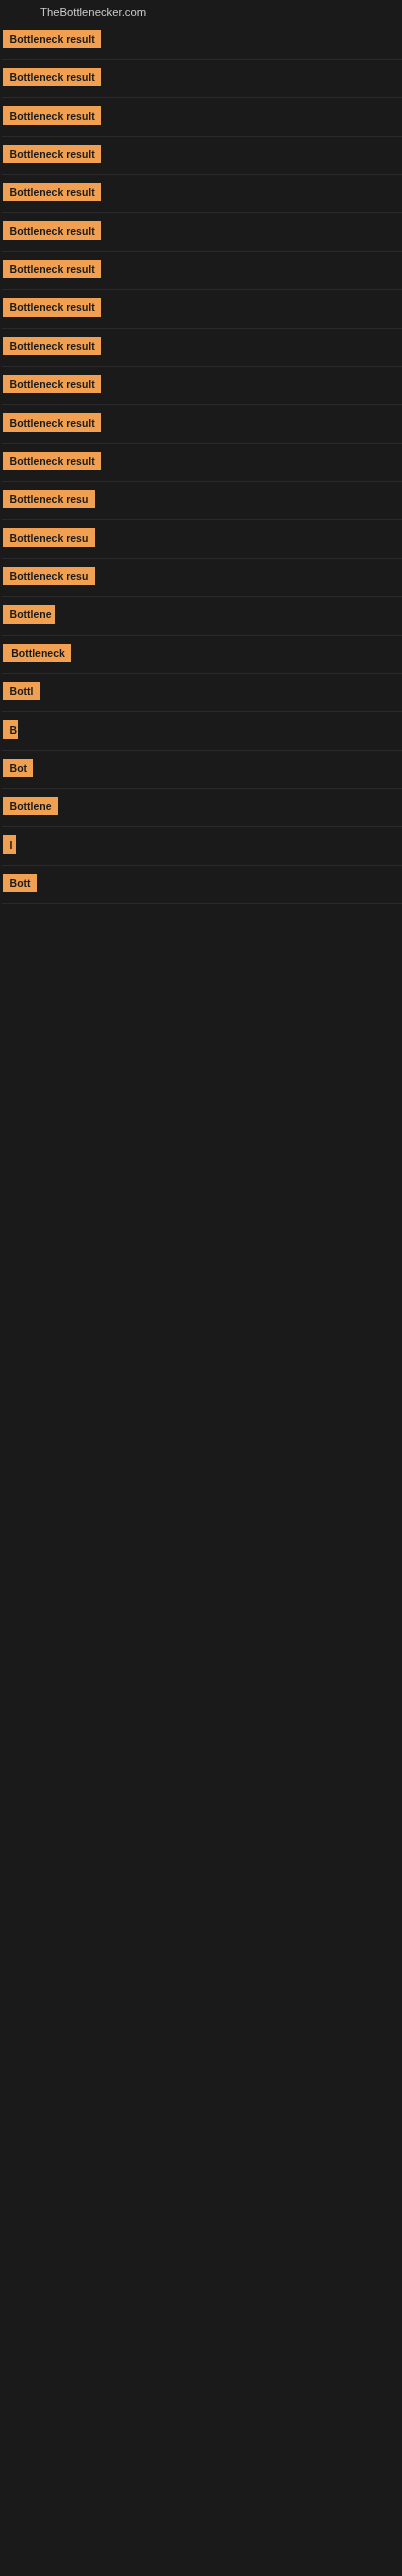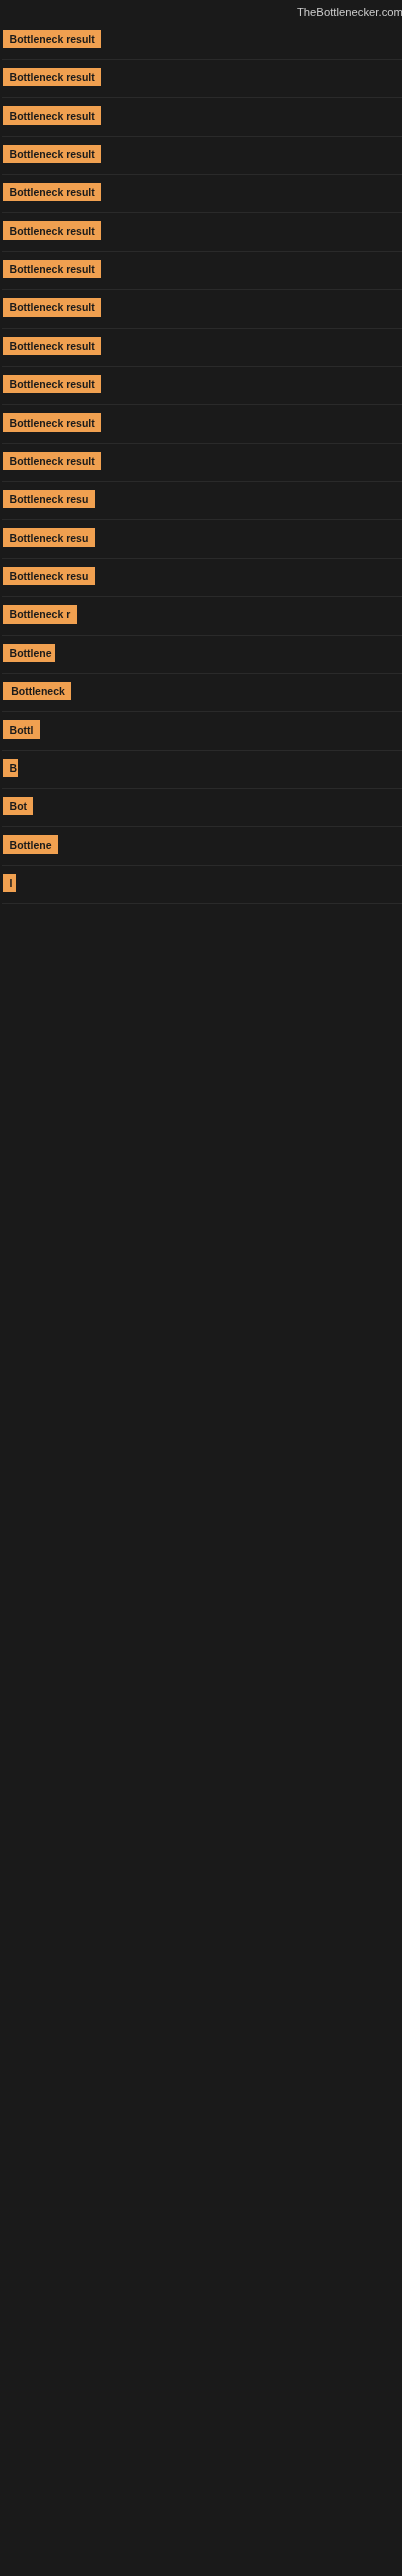--- a/index.html
+++ b/index.html
@@ -10,25 +10,26 @@
 
     body {
       width: 403px;
       min-height: 2576px;
       background-color: #1a1a1a;
       font-family: Arial, sans-serif;
       position: relative;
     }
 
     .site-title {
-      text-align: right;
+      text-align: left;
       color: #cccccc;
       font-size: 11.3px;
       padding: 6.4px 0 3.2px 0;
       font-weight: normal;
+      margin-left: 40px;
     }
 
     .bottleneck-badge {
       display: inline-block;
       background-color: #f0a050;
       color: #1a1a1a;
       font-size: 10.5px;
       font-weight: bold;
       padding: 3.2px 6.4px;
       border-radius: 0;
@@ -56,22 +57,22 @@
     <div class="result-row"><span class="bottleneck-badge" style="max-width: 125px;">Bottleneck result</span></div>
     <div class="result-row"><span class="bottleneck-badge" style="max-width: 125px;">Bottleneck result</span></div>
     <div class="result-row"><span class="bottleneck-badge" style="max-width: 125px;">Bottleneck result</span></div>
     <div class="result-row"><span class="bottleneck-badge" style="max-width: 122px;">Bottleneck result</span></div>
     <div class="result-row"><span class="bottleneck-badge" style="max-width: 122px;">Bottleneck result</span></div>
     <div class="result-row"><span class="bottleneck-badge" style="max-width: 122px;">Bottleneck result</span></div>
     <div class="result-row"><span class="bottleneck-badge" style="max-width: 122px;">Bottleneck result</span></div>
     <div class="result-row"><span class="bottleneck-badge" style="max-width: 105px;">Bottleneck resu</span></div>
     <div class="result-row"><span class="bottleneck-badge" style="max-width: 103px;">Bottleneck resu</span></div>
     <div class="result-row"><span class="bottleneck-badge" style="max-width: 101px;">Bottleneck resu</span></div>
-    <div class="result-row"><span class="bottleneck-badge" style="max-width: 85px;">Bottleneck r</span></div>
     <div class="result-row"><span class="bottleneck-badge" style="max-width: 52px;">Bottlene</span></div>
     <div class="result-row"><span class="bottleneck-badge" style="max-width: 72px; padding-left: 8px;">Bottleneck</span></div>
     <div class="result-row"><span class="bottleneck-badge" style="max-width: 44px;">Bottl</span></div>
     <div class="result-row"><span class="bottleneck-badge" style="max-width: 14.5px;">B</span></div>
     <div class="result-row"><span class="bottleneck-badge" style="max-width: 31px; text-align: right;">Bot</span></div>
     <div class="result-row"><span class="bottleneck-badge" style="max-width: 64px;">Bottlene</span></div>
     <div class="result-row"><span class="bottleneck-badge" style="max-width: 8px;">I</span></div>
+    <div class="result-row"><span class="bottleneck-badge" style="max-width: 39px;">Bott</span></div>
   </div>
 
 
 </body></html>

